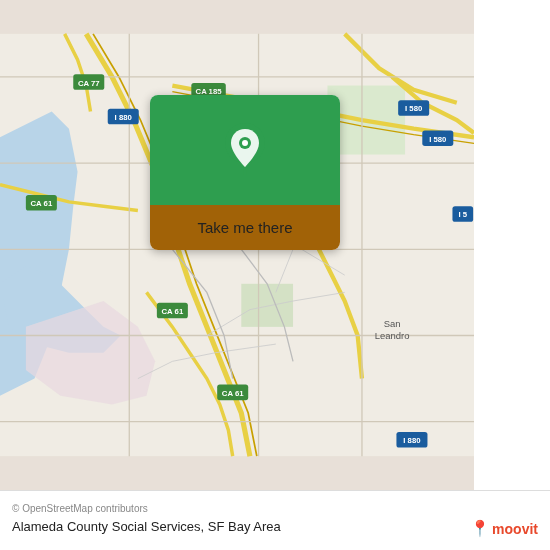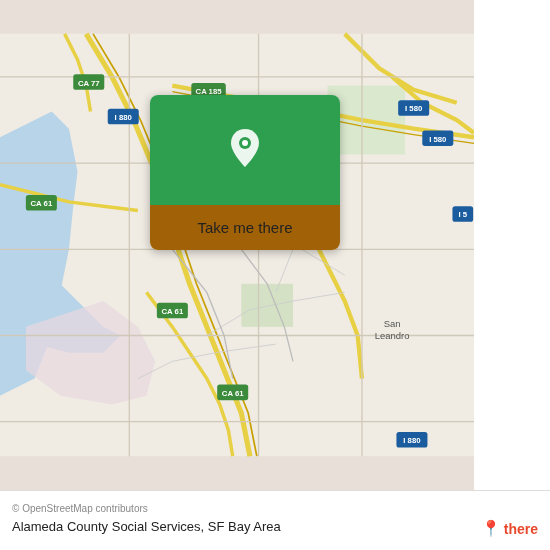--- a/index.html
+++ b/index.html
@@ -215,16 +215,16 @@
     <button id="take-me-there-btn">Take me there</button>
   </div>
 </div>
 
 <div id="bottom-bar">
   <div id="attribution">© OpenStreetMap contributors</div>
   <div id="location-name">
     <span>Alameda County Social Services, SF Bay Area</span>
     <div class="moovit-logo">
       <span class="moovit-pin">📍</span>
-      <span class="moovit-text">there</span>
+      <span class="moovit-text">moovit</span>
     </div>
   </div>
 </div>
 
 </body></html>

